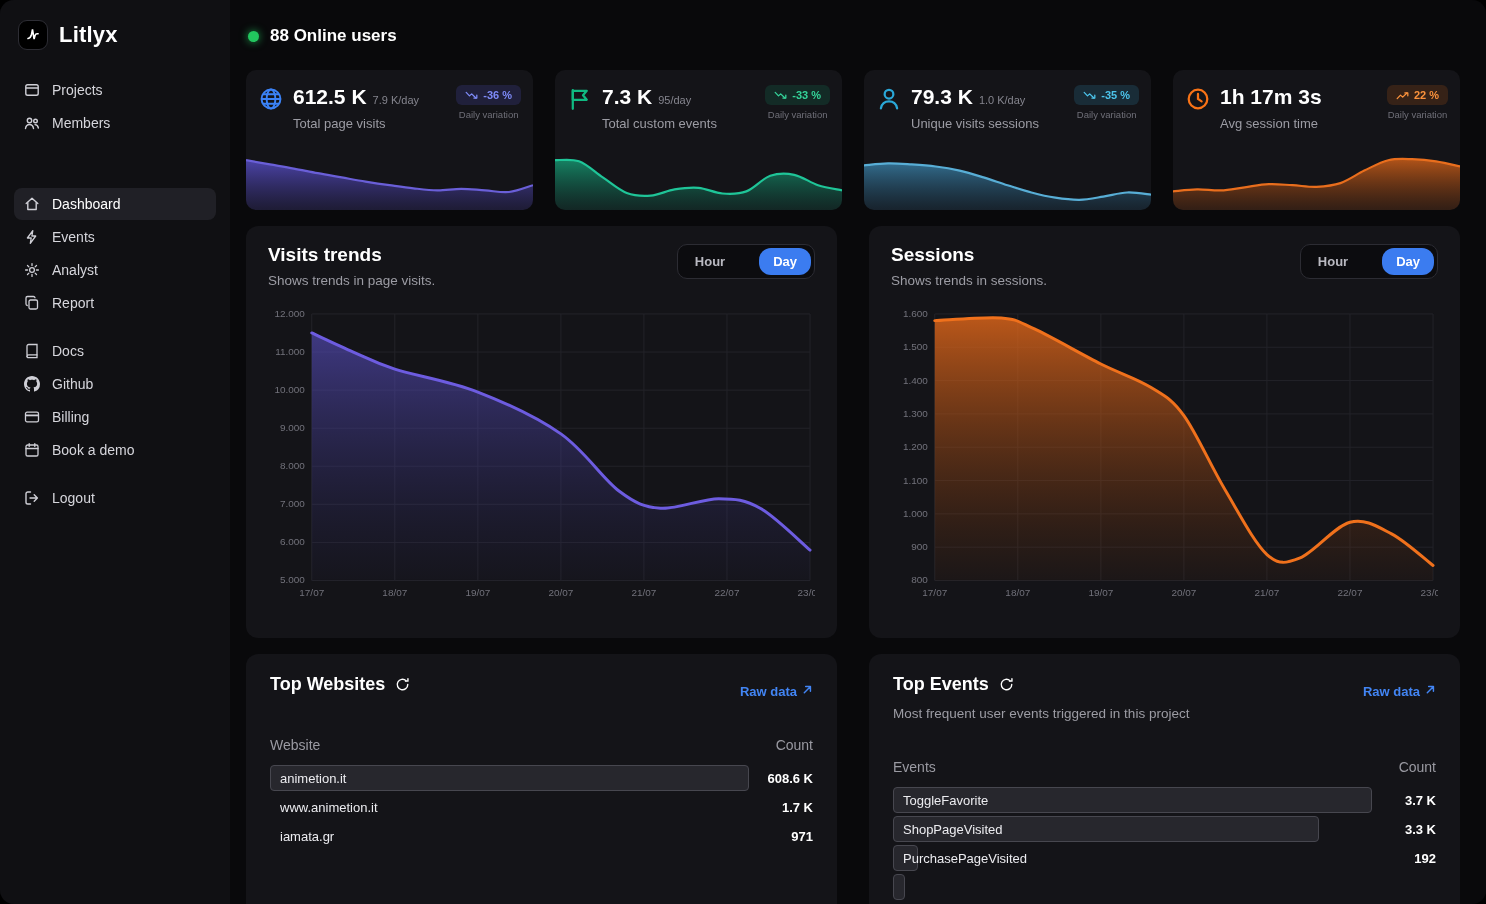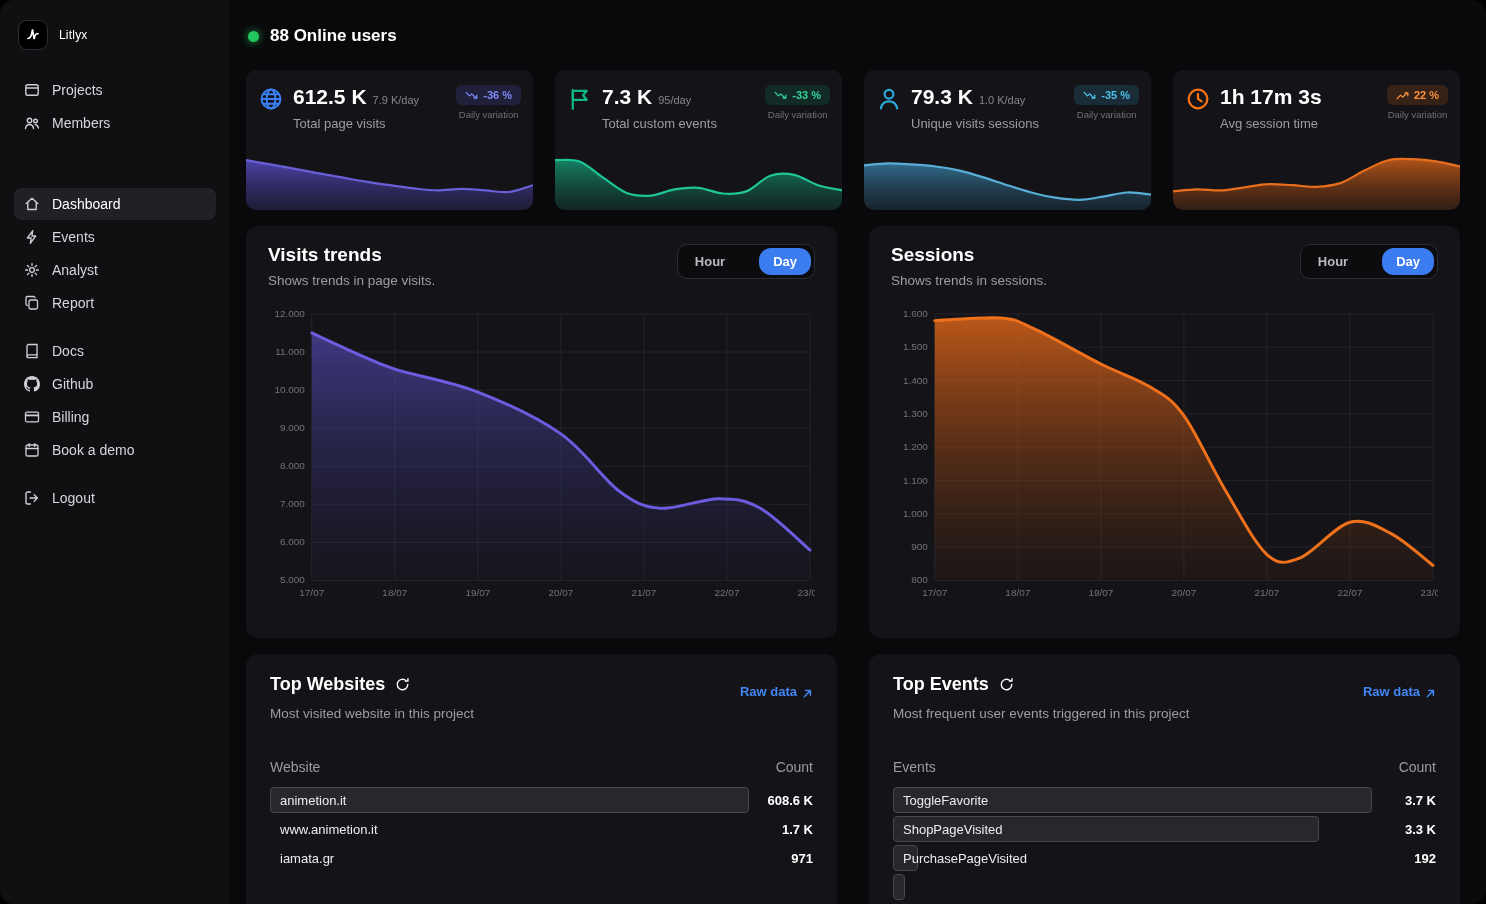--- a/index.html
+++ b/index.html
@@ -7,21 +7,21 @@
   body { font-family:"Liberation Sans", sans-serif; }
   .app { width:1486px; height:904px; margin:0 auto; background:#09090b; border-radius:14px;
          overflow:hidden; display:flex; color:#e8e8ec; }
 
   
   .sidebar { width:230px; flex:none; background:#101013; padding:18px 14px; display:flex; flex-direction:column; }
   .logo-row { display:flex; align-items:center; gap:11px; margin:2px 4px 24px 4px; }
   .logo-tile { width:30px; height:30px; border-radius:9px; background:#000; border:1px solid #2d2d34;
                display:flex; align-items:center; justify-content:center; color:#fff; }
   .logo-tile svg { width:16px; height:16px; }
-  .logo-name { font-size:12px; font-weight:400; color:#fff; letter-spacing:.2px; }
+  .logo-name { font-size:22px; font-weight:700; color:#fff; letter-spacing:.2px; }
   .nav-item { display:flex; align-items:center; gap:12px; padding:8px 10px; border-radius:8px;
               color:#d6d6dc; font-size:14px; cursor:pointer; margin-bottom:1px; }
   .nav-item.active { background:#202026; color:#fff; }
   .nav-ic { display:flex; color:#cfcfd6; }
   .nav-ic svg { width:16px; height:16px; }
   .nav-gap-lg { height:48px; } .nav-gap { height:15px; }
 
   
   .main { flex:1; height:904px; padding:14px 26px 0 16px; overflow:hidden; background:#09090b; }
   .online-row { display:flex; align-items:center; gap:11px; margin:12px 0 24px 2px; }
@@ -64,21 +64,21 @@
   .ticks text { fill:#72727b; font-size:10px; font-family:"Liberation Sans", sans-serif; }
 
   
   .tables-grid { display:grid; grid-template-columns:1fr 1fr; gap:32px; }
   .table-card { background:#141418; border-radius:12px; padding:20px 24px; }
   .table-head { display:flex; justify-content:space-between; align-items:flex-start; }
   .table-title-row { display:flex; align-items:center; gap:10px; }
   .table-title-row h2 { font-size:18px; font-weight:700; color:#fff; }
   .refresh { display:flex; color:#fff; cursor:pointer; }
   .refresh svg { width:15px; height:15px; }
-  .rawlink { display:flex; align-items:flex-end; gap:5px; color:#4285f4; font-size:13px; font-weight:700;
+  .rawlink { display:flex; align-items:flex-start; gap:5px; color:#4285f4; font-size:13px; font-weight:700;
              cursor:pointer; margin-top:10px; text-decoration:none; }
   .rawlink svg { width:11px; height:11px; }
   .thead { display:flex; justify-content:space-between; color:#9a9aa2; font-size:14px; margin:38px 0 12px 0; }
   .trow { display:flex; align-items:center; height:26px; margin-bottom:3px; }
   .bar-wrap { flex:1; position:relative; height:26px; }
   .bar { position:absolute; left:0; top:0; bottom:0; background:#27272d; border:1px solid #47474f; border-radius:4px; }
   .bar-label { position:absolute; left:10px; top:50%; transform:translateY(-50%);
                font-size:13px; color:#ececf0; font-weight:500; white-space:nowrap; }
   .trow-count { width:64px; text-align:right; font-size:13px; font-weight:700; color:#fff; flex:none; }
 </style>
@@ -522,21 +522,20 @@
           </div>
           <a class="rawlink">
             <span>Raw data</span>
             <span style="display:flex">
                 <svg viewBox="0 0 12 12" fill="none" stroke="currentColor" stroke-width="1.6" stroke-linecap="round" stroke-linejoin="round">
                   <path d="M2.5 9.5L9 3M4 2.8h5.2V8"></path>
                 </svg>
               </span>
           </a>
         </div>
-        <p class="card-sub">Most visited website in this project</p>
         <div class="thead">
           <span>Website</span>
           <span>Count</span>
         </div>
         <div class="trows">
             <div class="trow">
               <div class="bar-wrap">
                 <div class="bar" style="width: 100%;"></div>
                 <span class="bar-label">animetion.it</span>
               </div>

